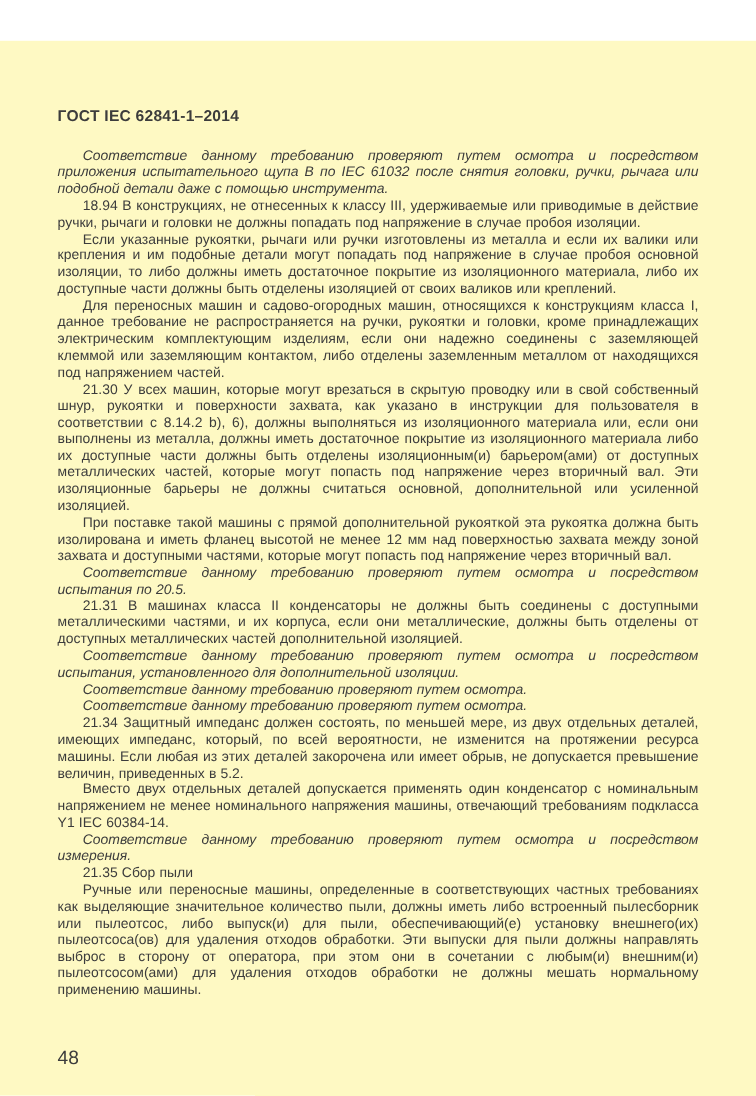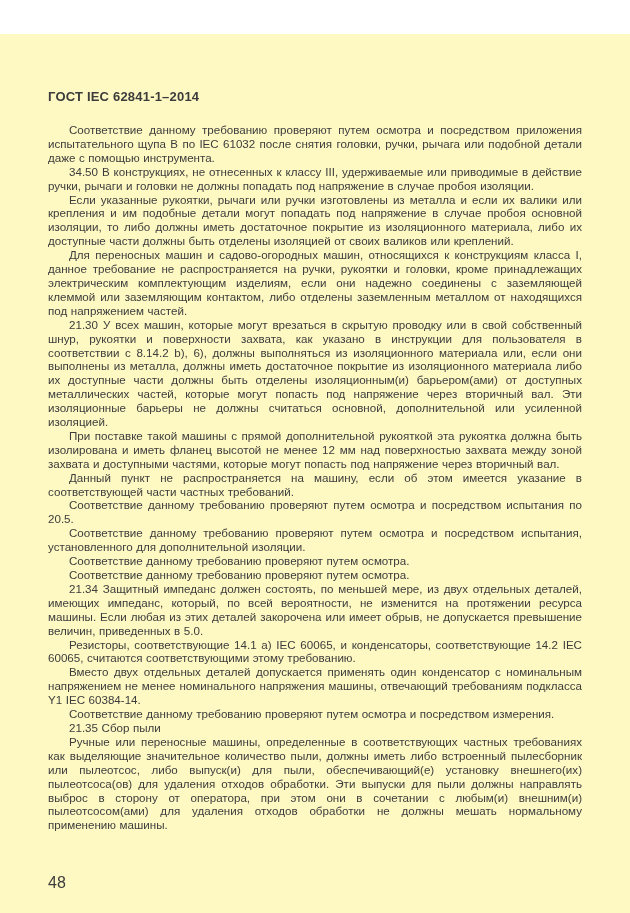--- a/index.html
+++ b/index.html
@@ -40,49 +40,49 @@
     margin: 0;
     padding: 0;
     font-size: 11.6px;
     line-height: 13.9px;
     text-align: justify;
     text-indent: 21px;
     color: #3c3c3c;
     word-spacing: 0.3px;
   }
   p.para.italic {
+    font-style: italic;
   }
   .page-number {
     position: absolute;
     left: 48px;
     top: 840px;
     font-size: 16px;
     color: #3c3c3c;
   }
 </style>
 </head>
 <body>
 
 <div class="page">
   <div class="doc-header">ГОСТ IEC 62841-1–2014</div>
 
   <div class="doc-body">
       <p class="para italic">Соответствие данному требованию проверяют путем осмотра и посредством приложения испытательного щупа В по IEC 61032 после снятия головки, ручки, рычага или подобной детали даже с помощью инструмента.</p>
-      <p class="para">34.50 В конструкциях, не отнесенных к классу III, удерживаемые или приводимые в действие ручки, рычаги и головки не должны попадать под напряжение в случае пробоя изоляции.</p>
+      <p class="para">18.94 В конструкциях, не отнесенных к классу III, удерживаемые или приводимые в действие ручки, рычаги и головки не должны попадать под напряжение в случае пробоя изоляции.</p>
       <p class="para">Если указанные рукоятки, рычаги или ручки изготовлены из металла и если их валики или крепления и им подобные детали могут попадать под напряжение в случае пробоя основной изоляции, то либо должны иметь достаточное покрытие из изоляционного материала, либо их доступные части должны быть отделены изоляцией от своих валиков или креплений.</p>
       <p class="para">Для переносных машин и садово-огородных машин, относящихся к конструкциям класса I, данное требование не распространяется на ручки, рукоятки и головки, кроме принадлежащих электрическим комплектующим изделиям, если они надежно соединены с заземляющей клеммой или заземляющим контактом, либо отделены заземленным металлом от находящихся под напряжением частей.</p>
       <p class="para">21.30 У всех машин, которые могут врезаться в скрытую проводку или в свой собственный шнур, рукоятки и поверхности захвата, как указано в инструкции для пользователя в соответствии с 8.14.2 b), 6), должны выполняться из изоляционного материала или, если они выполнены из металла, должны иметь достаточное покрытие из изоляционного материала либо их доступные части должны быть отделены изоляционным(и) барьером(ами) от доступных металлических частей, которые могут попасть под напряжение через вторичный вал. Эти изоляционные барьеры не должны считаться основной, дополнительной или усиленной изоляцией.</p>
       <p class="para">При поставке такой машины с прямой дополнительной рукояткой эта рукоятка должна быть изолирована и иметь фланец высотой не менее 12 мм над поверхностью захвата между зоной захвата и доступными частями, которые могут попасть под напряжение через вторичный вал.</p>
-      <p class="para">Данный пункт не распространяется на машину, если об этом имеется указание в соответствующей части частных требований.</p>
       <p class="para italic">Соответствие данному требованию проверяют путем осмотра и посредством испытания по 20.5.</p>
+      <p class="para">21.31 В машинах класса II конденсаторы не должны быть соединены с доступными металлическими частями, и их корпуса, если они металлические, должны быть отделены от доступных металлических частей дополнительной изоляцией.</p>
       <p class="para italic">Соответствие данному требованию проверяют путем осмотра и посредством испытания, установленного для дополнительной изоляции.</p>
       <p class="para italic">Соответствие данному требованию проверяют путем осмотра.</p>
       <p class="para italic">Соответствие данному требованию проверяют путем осмотра.</p>
-      <p class="para">21.34 Защитный импеданс должен состоять, по меньшей мере, из двух отдельных деталей, имеющих импеданс, который, по всей вероятности, не изменится на протяжении ресурса машины. Если любая из этих деталей закорочена или имеет обрыв, не допускается превышение величин, приведенных в 5.0.</p>
-      <p class="para">Резисторы, соответствующие 14.1 a) IEC 60065, и конденсаторы, соответствующие 14.2 IEC 60065, считаются соответствующими этому требованию.</p>
+      <p class="para">21.34 Защитный импеданс должен состоять, по меньшей мере, из двух отдельных деталей, имеющих импеданс, который, по всей вероятности, не изменится на протяжении ресурса машины. Если любая из этих деталей закорочена или имеет обрыв, не допускается превышение величин, приведенных в 5.2.</p>
       <p class="para">Вместо двух отдельных деталей допускается применять один конденсатор с номинальным напряжением не менее номинального напряжения машины, отвечающий требованиям подкласса Y1 IEC 60384-14.</p>
       <p class="para italic">Соответствие данному требованию проверяют путем осмотра и посредством измерения.</p>
       <p class="para">21.35 Сбор пыли</p>
       <p class="para">Ручные или переносные машины, определенные в соответствующих частных требованиях как выделяющие значительное количество пыли, должны иметь либо встроенный пылесборник или пылеотсос, либо выпуск(и) для пыли, обеспечивающий(е) установку внешнего(их) пылеотсоса(ов) для удаления отходов обработки. Эти выпуски для пыли должны направлять выброс в сторону от оператора, при этом они в сочетании с любым(и) внешним(и) пылеотсосом(ами) для удаления отходов обработки не должны мешать нормальному применению машины.</p>
     </div>
 
   <div class="page-number">48</div>
 </div>
 
 </body></html>

